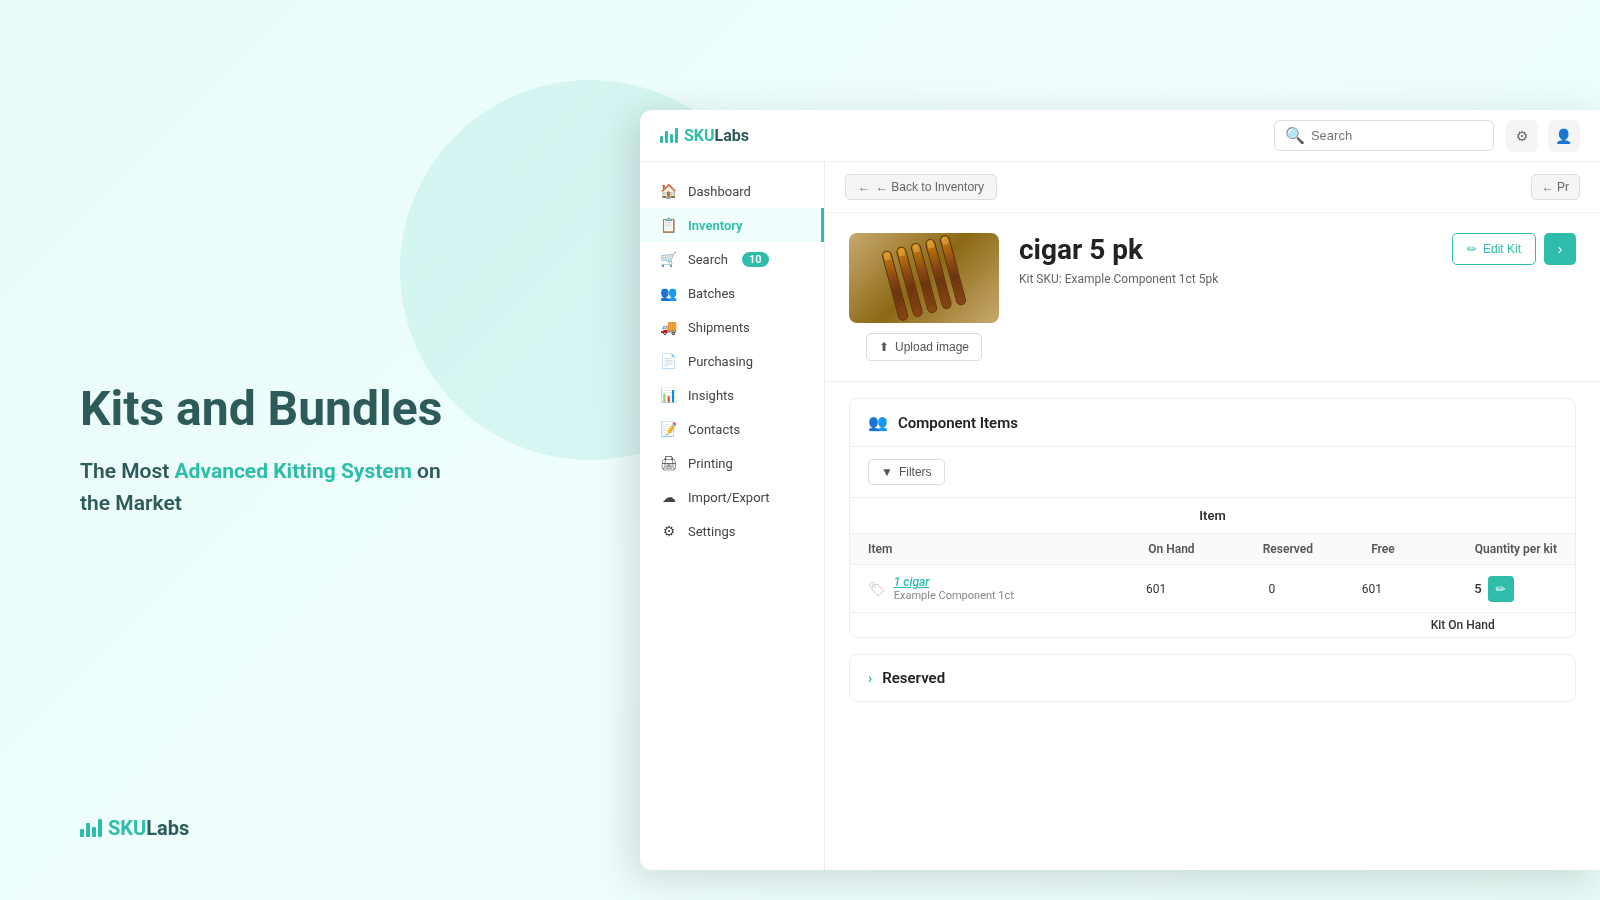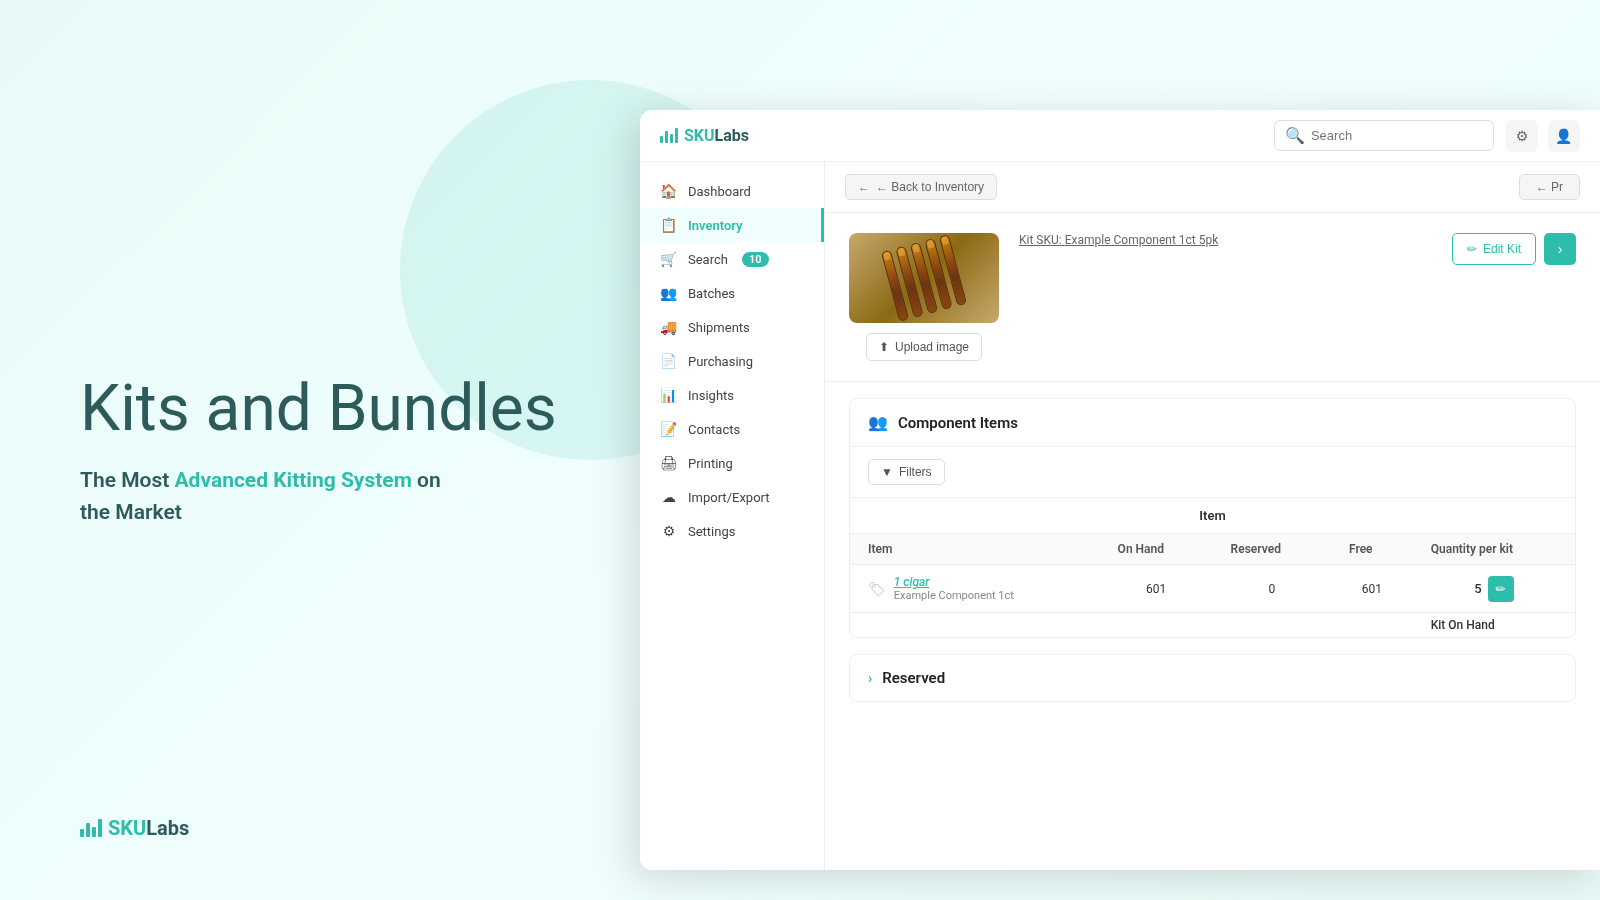--- a/index.html
+++ b/index.html
@@ -19,22 +19,22 @@
       top: 0;
       width: 680px;
       height: 900px;
       display: flex;
       flex-direction: column;
       justify-content: center;
       padding: 60px 80px;
     }
 
     .marketing-area h1 {
-      font-size: 64px;
-      font-weight: 400;
+      font-size: 48px;
+      font-weight: 700;
       color: #2d5a5a;
       line-height: 1.15;
       margin-bottom: 20px;
     }
 
     .marketing-subtitle {
       font-size: 21px;
       font-weight: 600;
       color: #2d5a5a;
       line-height: 1.5;
@@ -339,21 +339,20 @@
     .kit-title {
       font-size: 28px;
       font-weight: 700;
       color: #222;
       margin-bottom: 6px;
     }
 
     .kit-sku {
       font-size: 12px;
       color: #666;
-      text-decoration: underline;
     }
 
     .kit-actions {
       display: flex;
       gap: 8px;
       margin-left: auto;
     }
 
     .edit-kit-btn {
       display: inline-flex;
@@ -448,21 +447,21 @@
     .table-subheader th {
       padding: 8px 18px;
       font-size: 12px;
       font-weight: 600;
       color: #555;
       border-bottom: 1px solid #eee;
       text-align: left;
     }
 
     .table-subheader th:not(:first-child) {
-      text-align: left;
+      text-align: right;
     }
 
     .data-row td {
       padding: 10px 18px;
       font-size: 12px;
       color: #333;
       border-bottom: 1px solid #eee;
       vertical-align: middle;
     }
 
@@ -679,21 +678,21 @@
 
     <div class="content-area">
 
       <div class="back-bar">
         <div style="display:flex; justify-content:space-between; align-items:center; position:relative;">
           <button class="back-btn">
             <span>←</span>
             <span>← Back to Inventory</span>
           </button>
           <div style="display:flex; align-items:center; gap:6px; position:absolute; right:0; top:0;">
-            <button style="font-size:12px; color:#666; background:#f5f5f5; border:1px solid #ddd; border-radius:5px; padding:5px 16px; cursor:pointer;">← Pr</button>
+            <button style="font-size:12px; color:#666; background:#f5f5f5; border:1px solid #ddd; border-radius:5px; padding:5px 10px; cursor:pointer;">← Pr</button>
           </div>
         </div>
       </div>
 
       <div class="kit-header">
         <div class="kit-image-area">
           <div class="kit-image">
             <div class="cigar-group">
               <div class="cigar"></div>
               <div class="cigar"></div>
@@ -702,20 +701,21 @@
               <div class="cigar"></div>
             </div>
           </div>
           <button class="upload-btn">
             <span>⬆</span>
             <span>Upload image</span>
           </button>
         </div>
 
         <div class="kit-info">
+          <h2 class="kit-title">cigar 5 pk</h2>
           <p class="kit-sku">
             <span>Kit SKU:</span>
             <span>Example Component 1ct 5pk</span>
           </p>
         </div>
 
         <div class="kit-actions">
           <button class="edit-kit-btn">
             <span>✏</span>
             <span>Edit Kit</span>

